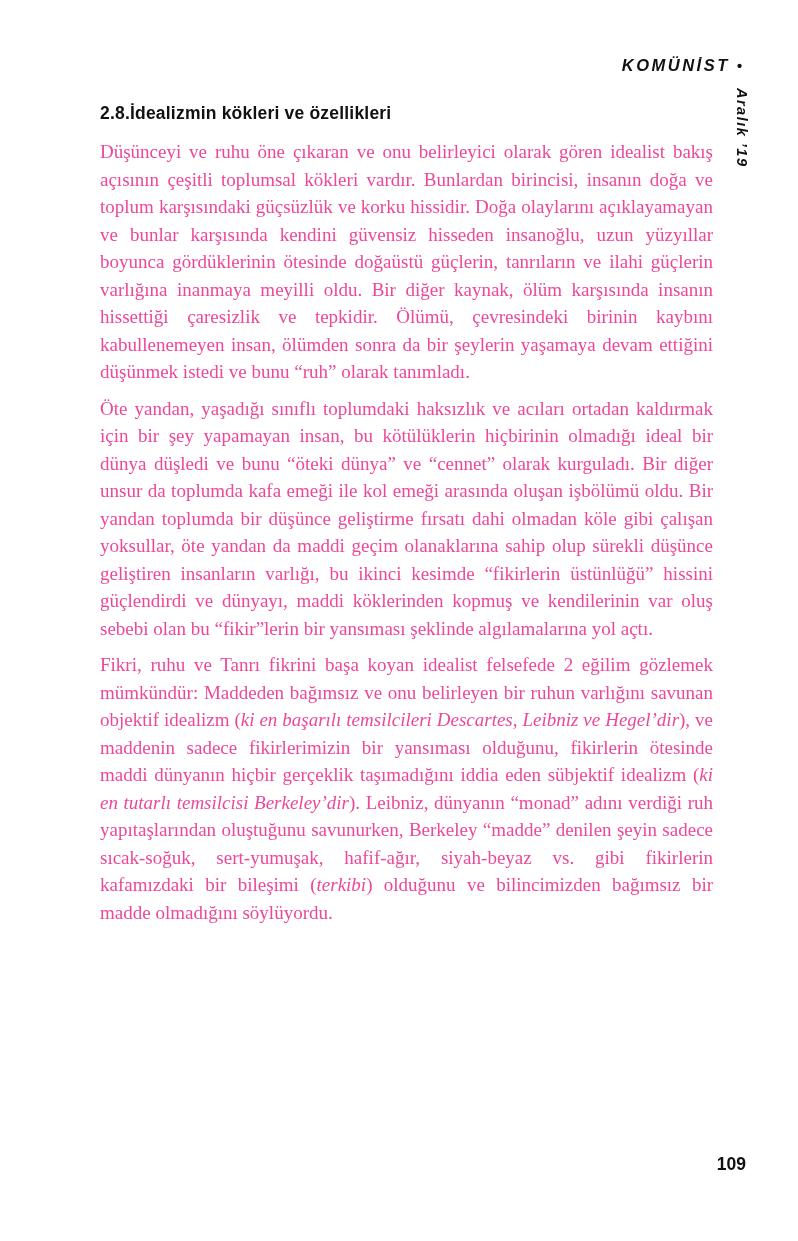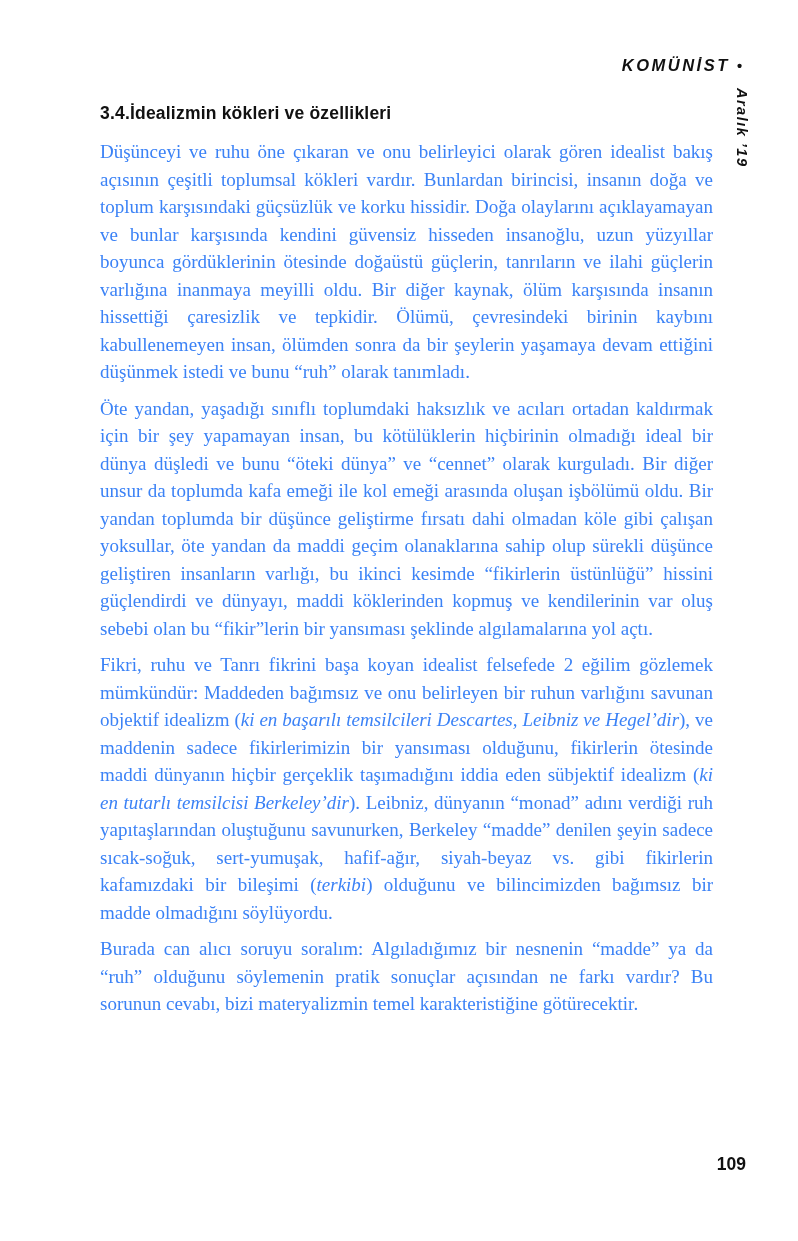--- a/index.html
+++ b/index.html
@@ -59,21 +59,21 @@
     font-weight: bold;
     color: #111111;
     margin-bottom: 14px;
     letter-spacing: 0.2px;
   }
   .body-paragraph {
     font-size: 19px;
     line-height: 27.5px;
     text-align: justify;
     margin-bottom: 9px;
-    color: #3b82f6;
+    color: #ec4899;
   }
   .page-number {
     position: absolute;
     top: 1154px;
     right: 52px;
     font-family: "Liberation Sans", sans-serif;
     font-weight: bold;
     font-size: 17.5px;
     color: #111111;
   }
@@ -83,22 +83,21 @@
 
 <div class="page">
 
   <header class="page-header">
     <span>KOMÜNİST</span><span class="bullet">•</span>
   </header>
 
   <div class="issue-label">Aralık ’19</div>
 
   <main class="content">
-    <h2 class="section-heading">3.4.İdealizmin kökleri ve özellikleri</h2>
+    <h2 class="section-heading">2.8.İdealizmin kökleri ve özellikleri</h2>
     <p class="body-paragraph"><span>Düşünceyi ve ruhu öne çıkaran ve onu belirleyici olarak gören idealist bakış açısının çeşitli toplumsal kökleri vardır. Bunlardan birincisi, insanın doğa ve toplum karşısındaki güçsüzlük ve korku hissidir. Doğa olaylarını açıklayamayan ve bunlar karşısında kendini güvensiz hisseden insanoğlu, uzun yüzyıllar boyunca gördüklerinin ötesinde doğaüstü güçlerin, tanrıların ve ilahi güçlerin varlığına inanmaya meyilli oldu. Bir diğer kaynak, ölüm karşısında insanın hissettiği çaresizlik ve tepkidir. Ölümü, çevresindeki birinin kaybını kabullenemeyen insan, ölümden sonra da bir şeylerin yaşamaya devam ettiğini düşünmek istedi ve bunu “ruh” olarak tanımladı.</span></p>
     <p class="body-paragraph"><span>Öte yandan, yaşadığı sınıflı toplumdaki haksızlık ve acıları ortadan kaldırmak için bir şey yapamayan insan, bu kötülüklerin hiçbirinin olmadığı ideal bir dünya düşledi ve bunu “öteki dünya” ve “cennet” olarak kurguladı. Bir diğer unsur da toplumda kafa emeği ile kol emeği arasında oluşan işbölümü oldu. Bir yandan toplumda bir düşünce geliştirme fırsatı dahi olmadan köle gibi çalışan yoksullar, öte yandan da maddi geçim olanaklarına sahip olup sürekli düşünce geliştiren insanların varlığı, bu ikinci kesimde “fikirlerin üstünlüğü” hissini güçlendirdi ve dünyayı, maddi köklerinden kopmuş ve kendilerinin var oluş sebebi olan bu “fikir”lerin bir yansıması şeklinde algılamalarına yol açtı.</span></p>
     <p class="body-paragraph"><span>Fikri, ruhu ve Tanrı fikrini başa koyan idealist felsefede 2 eğilim gözlemek mümkündür: Maddeden bağımsız ve onu belirleyen bir ruhun varlığını savunan objektif idealizm (</span><span style="font-style: italic;">ki en başarılı temsilcileri Descartes, Leibniz ve Hegel’dir</span><span>), ve maddenin sadece fikirlerimizin bir yansıması olduğunu, fikirlerin ötesinde maddi dünyanın hiçbir gerçeklik taşımadığını iddia eden sübjektif idealizm (</span><span style="font-style: italic;">ki en tutarlı temsilcisi Berkeley’dir</span><span>). Leibniz, dünyanın “monad” adını verdiği ruh yapıtaşlarından oluştuğunu savunurken, Berkeley “madde” denilen şeyin sadece sıcak-soğuk, sert-yumuşak, hafif-ağır, siyah-beyaz vs. gibi fikirlerin kafamızdaki bir bileşimi (</span><span style="font-style: italic;">terkibi</span><span>) olduğunu ve bilincimizden bağımsız bir madde olmadığını söylüyordu.</span></p>
-    <p class="body-paragraph"><span>Burada can alıcı soruyu soralım: Algıladığımız bir nesnenin “madde” ya da “ruh” olduğunu söylemenin pratik sonuçlar açısından ne farkı vardır? Bu sorunun cevabı, bizi materyalizmin temel karakteristiğine götürecektir.</span></p>
   </main>
 
   <div class="page-number">109</div>
 
 </div>
 
 </body></html>

